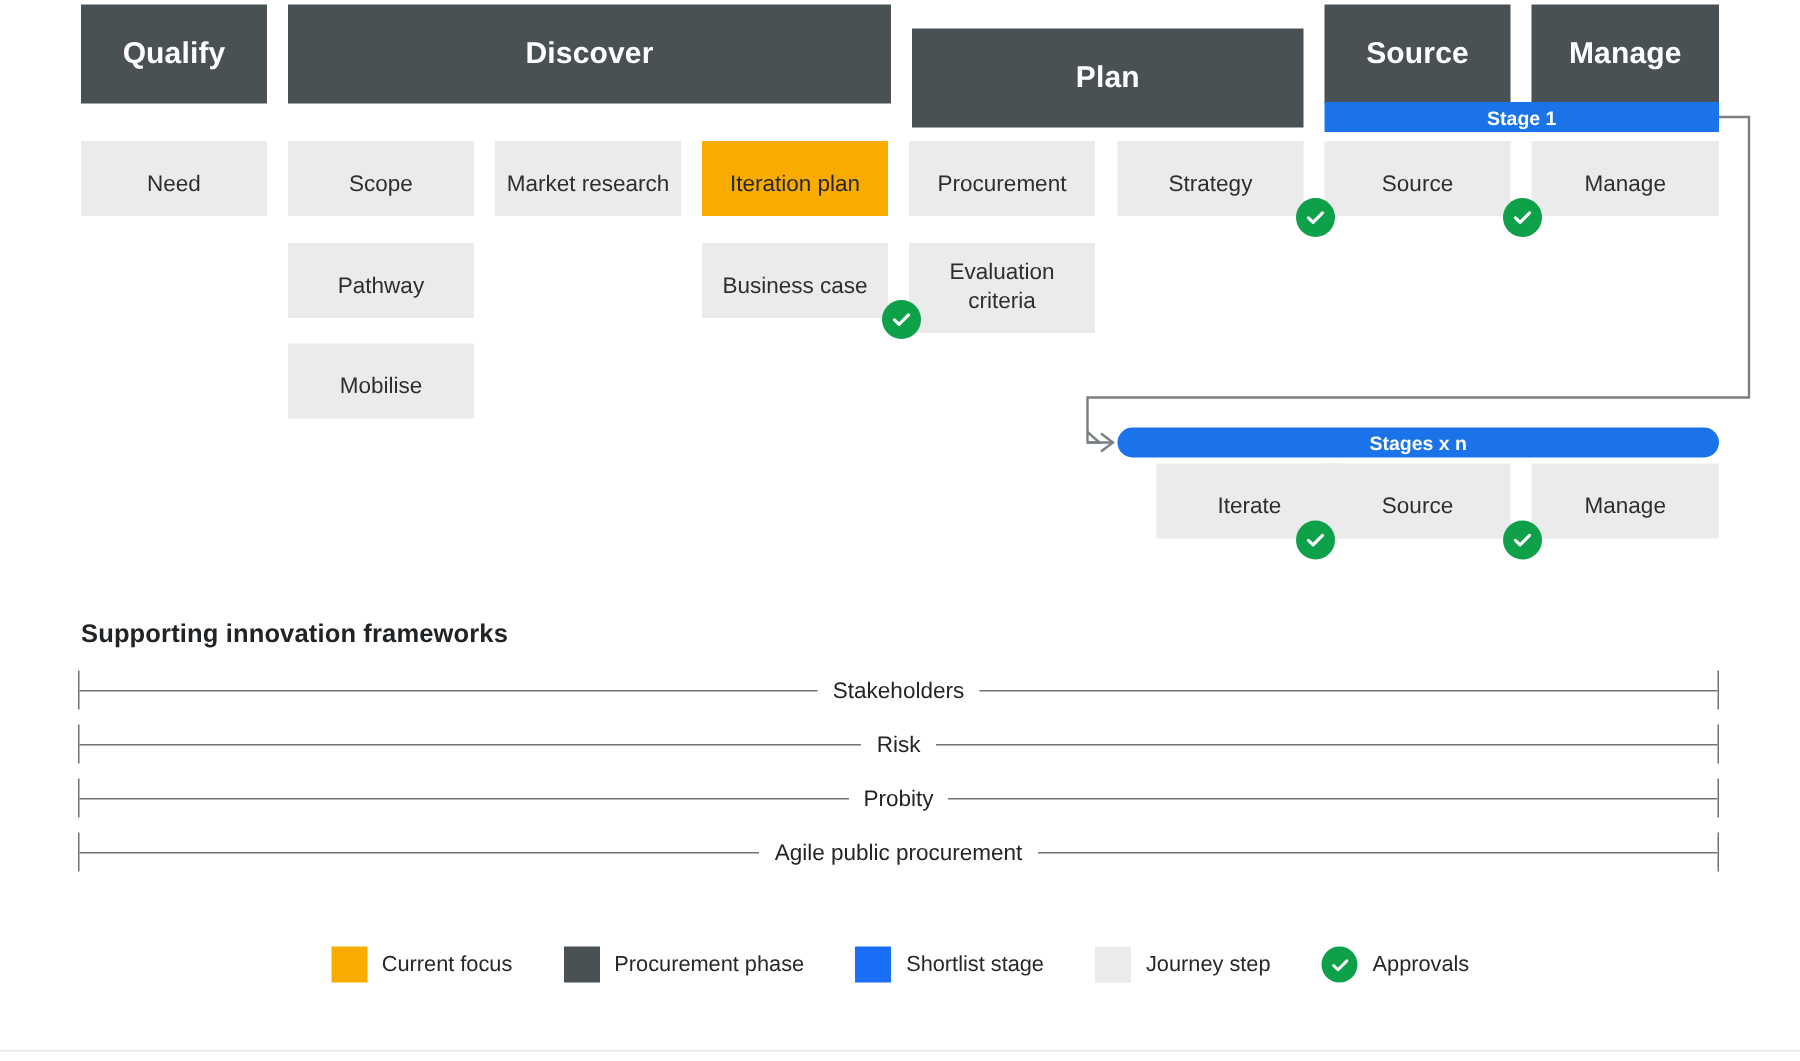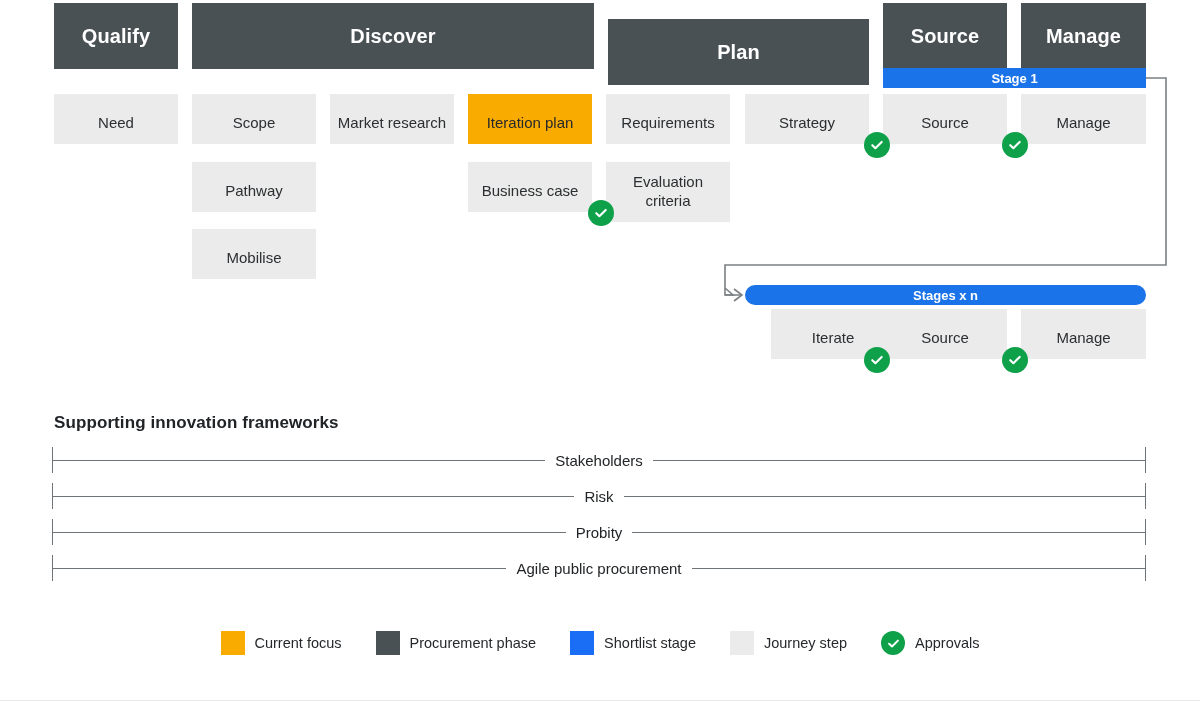--- a/index.html
+++ b/index.html
@@ -218,21 +218,21 @@
   <div class="step-box" style="left:330px; top:94px; width:124px; height:50px;">
     <span>Market research</span>
   </div>
   <div class="step-box current" style="left:468px; top:94px; width:124px; height:50px;">
     <span>Iteration plan</span>
   </div>
   <div class="step-box" style="left:468px; top:162px; width:124px; height:50px;">
     <span>Business case</span>
   </div>
   <div class="step-box" style="left:606px; top:94px; width:124px; height:50px;">
-    <span>Requirements</span>
+    <span>Procurement</span>
   </div>
   <div class="step-box" style="left:606px; top:162px; width:124px; height:60px;">
     <span>Evaluation criteria</span>
   </div>
   <div class="step-box" style="left:745px; top:94px; width:124px; height:50px;">
     <span>Strategy</span>
   </div>
   <div class="step-box" style="left:883px; top:94px; width:124px; height:50px;">
     <span>Source</span>
   </div>

